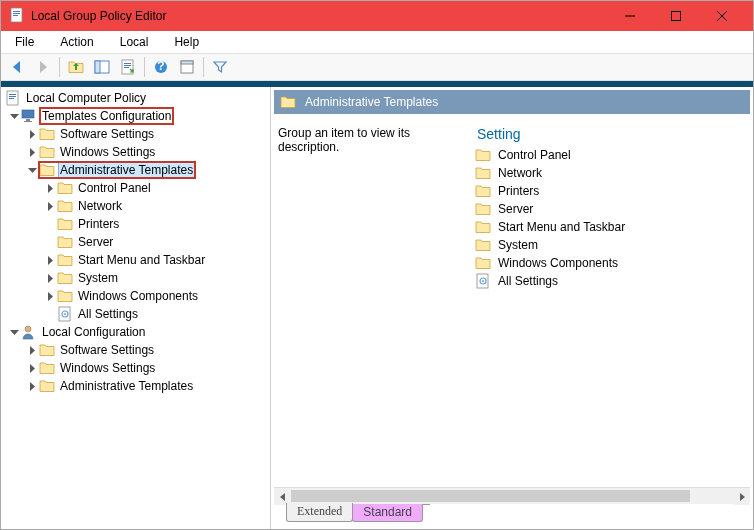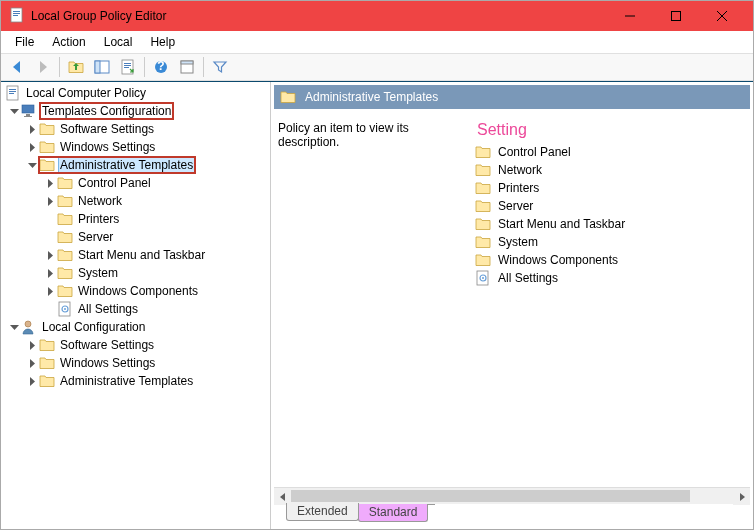--- a/index.html
+++ b/index.html
@@ -7,64 +7,64 @@
 
 
 .titlebar { height: 30px; display: flex; align-items: center; padding: 0 8px; background: #ef4444; }
 .titlebar .doc-icon svg { width: 16px; height: 16px; margin-right: 6px; }
 .titlebar .title { flex: 1; color: #000; }
 .win-btns { display: flex; }
 .win-btn { width: 46px; height: 30px; display: flex; align-items: center; justify-content: center; color: #000; }
 .win-btn svg { width: 10px; height: 10px; stroke: #000; stroke-width: 1; fill: none; }
 
 
-.menubar { height: 22px; display: flex; align-items: center; padding: 0 6px; gap: 2px; }
+.menubar { height: 22px; display: flex; align-items: center; padding: 0 6px; gap: 10px; }
 .menu-item { padding: 2px 8px; cursor: default; }
 
 
 .toolbar { height: 28px; border-top: 1px solid #e0e0e0; border-bottom: 1px solid #e0e0e0; display: flex; align-items: center; padding: 0 4px; gap: 2px; background: #f8f8f8; }
 .tool-btn { width: 24px; height: 22px; display: flex; align-items: center; justify-content: center; border: 1px solid transparent; }
 .tool-btn svg { width: 16px; height: 16px; }
 .sep { width: 1px; height: 20px; background: #ccc; margin: 0 2px; }
 
 
-.content { flex: 1; display: flex; border-top: 1px solid #0c4a6e; min-height: 0; justify-content: space-between; }
+.content { flex: 1; display: flex; border-top: 6px solid #0c4a6e; min-height: 0; justify-content: space-between; }
 .tree-pane { width: 270px; border-right: 1px solid #ccc; overflow-y: auto; padding: 2px 0 2px 2px; background: #fff; }
 .right-pane { flex: 1; display: flex; flex-direction: column; background: #fff; min-height: 0; }
 
 
 .tree-row { display: flex; align-items: center; height: 18px; white-space: nowrap; cursor: default; }
 .tw { width: 14px; height: 14px; display: flex; align-items: center; justify-content: center; color: #666; }
 .tw svg { width: 9px; height: 9px; fill: #595959; }
 .tree-icon { width: 16px; height: 16px; margin-right: 3px; display: flex; align-items: center; justify-content: center; }
 .tree-label { padding: 1px 2px; }
 .selected { background: #cde8ff; border: 1px solid #7ab7e8; border-radius: 1px; padding: 0 1px; }
 .highlight-red { outline: 2px solid #c0392b; outline-offset: -1px; }
 
 
 .right-header { height: 24px; background: #7a98b8; color: #fff; display: flex; align-items: center; padding: 0 6px; gap: 6px; margin: 3px 3px 3px 3px; }
 .right-body { flex: 1; display: flex; padding: 3px; min-height: 0; }
 .desc-col { width: 195px; padding: 6px 4px 0 4px; font-size: 11px; color: #000; }
 .list-col { flex: 1; padding: 4px 4px 0 4px; display: flex; flex-direction: column; min-height: 0; }
-.list-head { font-size: 16px; padding: 2px 4px; color: #ec4899; }
+.list-head { font-size: 14px; padding: 2px 4px; color: #0369a1; }
 .list-items { margin-top: 2px; flex: 1; overflow-y: auto; }
 .list-item { display: flex; align-items: center; height: 18px; gap: 4px; padding: 0 2px; }
 
 
 .hscroll { height: 17px; border-top: 1px solid #ddd; background: #f0f0f0; margin: 0 3px; position: relative; }
 .hscroll .larr, .hscroll .rarr { position: absolute; width: 17px; height: 17px; top: 0; display: flex; align-items: center; justify-content: center; background: #f0f0f0; }
 .hscroll .larr { left: 0; }
 .hscroll .rarr { right: 0; }
 .hscroll .thumb { position: absolute; left: 17px; right: 60px; top: 2px; bottom: 2px; background: #cdcdcd; }
 .hscroll svg { width: 8px; height: 8px; fill: #606060; }
 
 
 .tabs-row { height: 22px; display: flex; align-items: flex-start; padding-left: 12px; margin: 0 3px 3px 3px; font-size: 11px; }
 .tab { border: 1px solid #999; border-top: none; border-radius: 0 0 3px 3px; padding: 1px 10px 2px 10px; background: #f0abfc; margin-right: -1px; color: #444; cursor: default; position: relative; }
-.tab.inactive { background: #f0f0f0; top: -1px; }
+.tab.inactive { background: #f0f0f0; top: -1px; font-family: Liberation Serif, serif; }
 .tend { border-bottom: 1px solid #999; flex: 0 0 8px; height: 1px; align-self: flex-start; }
 </style>
 </head>
 <body>
 
 <svg width="0" height="0" style="position:absolute">
   <defs>
     <g id="folder-icon">
         <path d="M1 3h5l1 1.5h8v9H1z" fill="#ffe9a8" stroke="#caa53d" stroke-width="0.8"></path>
       </g>
@@ -397,21 +397,21 @@
     <div class="right-header">
       <span class="tree-icon">
           <svg viewBox="0 0 16 16">
             <use href="#folder-icon"></use>
           </svg>
         </span>
       <span>Administrative Templates</span>
     </div>
     <div class="right-body">
       <div class="desc-col">
-        <span>Policy an item to view its description.</span>
+        <span>Group an item to view its description.</span>
       </div>
       <div class="list-col">
         <div class="list-head">Setting</div>
         <div class="list-items">
           <div class="list-item">
               <span class="tree-icon">
                 <svg viewBox="0 0 16 16">
                   <use href="#folder-icon"></use>
                 </svg>
               </span>

